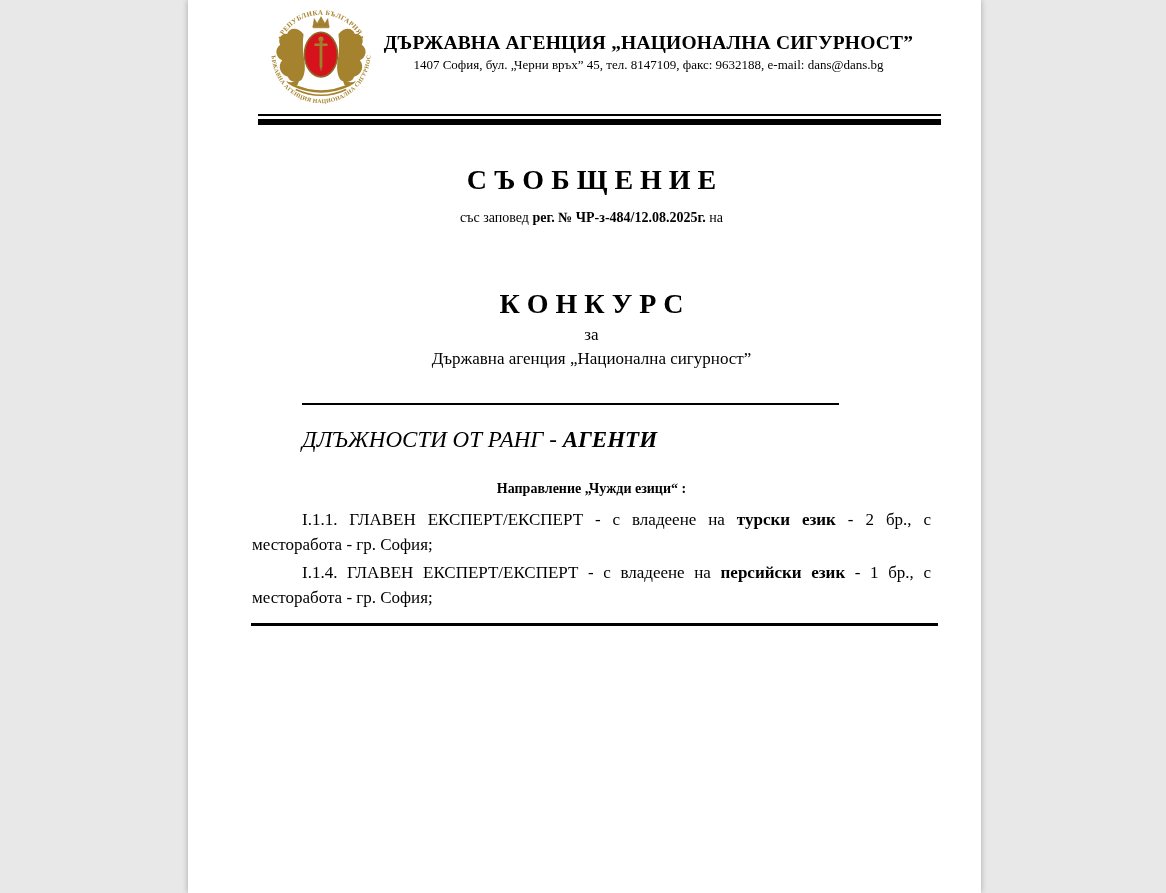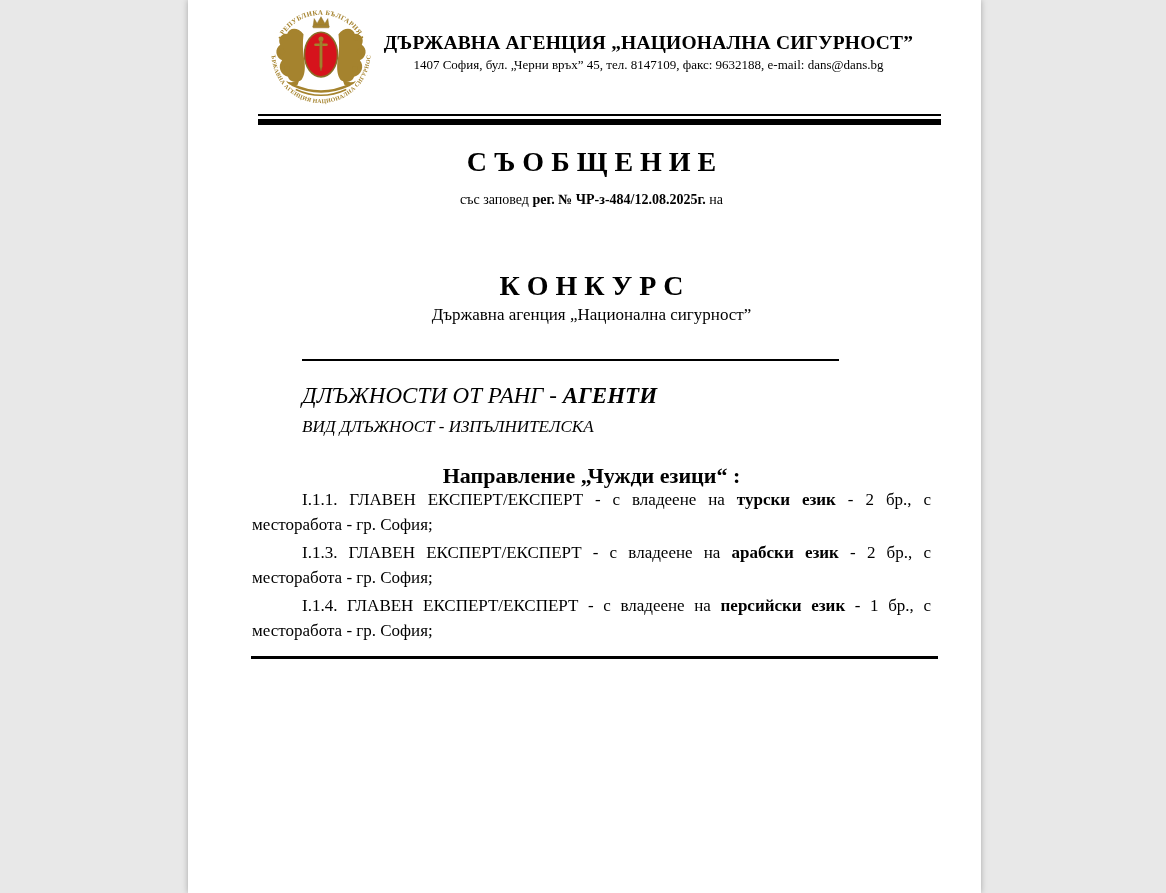--- a/index.html
+++ b/index.html
@@ -61,21 +61,21 @@
     text-align: center;
   }
   .rule-double {
     margin: 6px -10px 0 6px;
     height: 3px;
     border-top: 2px solid #000;
     border-bottom: 6px solid #000;
   }
   
   .big-title {
-    margin-top: 20px;
+    margin-top: 38px;
     text-align: center;
     font-size: 28px;
     font-weight: bold;
     line-height: 34px;
   }
   .big-title.konkurs { margin-top: 56px; }
   .order-block {
     margin-top: 8px;
     text-align: center;
     font-size: 14px;
@@ -111,25 +111,25 @@
   .type-line {
     margin-top: 9px;
     margin-left: 50px;
     font-size: 17px;
     font-style: italic;
     line-height: 22px;
   }
   .direction-heading {
     margin-top: 26px;
     text-align: center;
-    font-size: 22px;
+    font-size: 14px;
     font-weight: bold;
     line-height: 23px;
   }
-  .items { }
+  .items { margin-top: 7px; }
   .item {
     font-size: 17px;
     line-height: 25px;
     text-align: justify;
     text-indent: 50px;
     margin: 0 0 3px 0;
   }
   .bold { font-weight: bold; }
   .rule-bottom {
     border-top: 3px solid #000;
@@ -199,32 +199,31 @@
     </div>
 
     <div class="rule-double"></div>
 
     <div class="big-title">С Ъ О Б Щ Е Н И Е</div>
     <div class="order-block">
       <div><span>със заповед </span><span class="bold">рег. № ЧР-з-484/12.08.2025г.</span><span> на</span></div>
     </div>
 
     <div class="big-title konkurs">К О Н К У Р С</div>
+    <div class="center-line za-line">за</div>
     <div class="center-line">Държавна агенция „Национална сигурност”</div>
 
     <div class="rule-thin"></div>
 
 
     <div class="rank-line"><span>ДЛЪЖНОСТИ ОТ РАНГ - </span><span class="bold">АГЕНТИ</span></div>
-    <div class="type-line">ВИД ДЛЪЖНОСТ - ИЗПЪЛНИТЕЛСКА</div>
 
     <div class="direction-heading">Направление „Чужди езици“ :</div>
 
     <div class="items">
       <p class="item"><span>I.1.1. ГЛАВЕН ЕКСПЕРТ/ЕКСПЕРТ - с владеене на </span><span class="bold">турски език</span><span> - 2 бр., с месторабота - гр. София;</span></p>
-      <p class="item"><span>I.1.3. ГЛАВЕН ЕКСПЕРТ/ЕКСПЕРТ - с владеене на </span><span class="bold">арабски език</span><span> - 2 бр., с месторабота - гр. София;</span></p>
       <p class="item"><span>I.1.4. ГЛАВЕН ЕКСПЕРТ/ЕКСПЕРТ - с владеене на </span><span class="bold">персийски език</span><span> - 1 бр., с месторабота - гр. София;</span></p>
     </div>
 
     <div class="rule-bottom"></div>
 
   </div>
 </div>
 
 </body></html>

